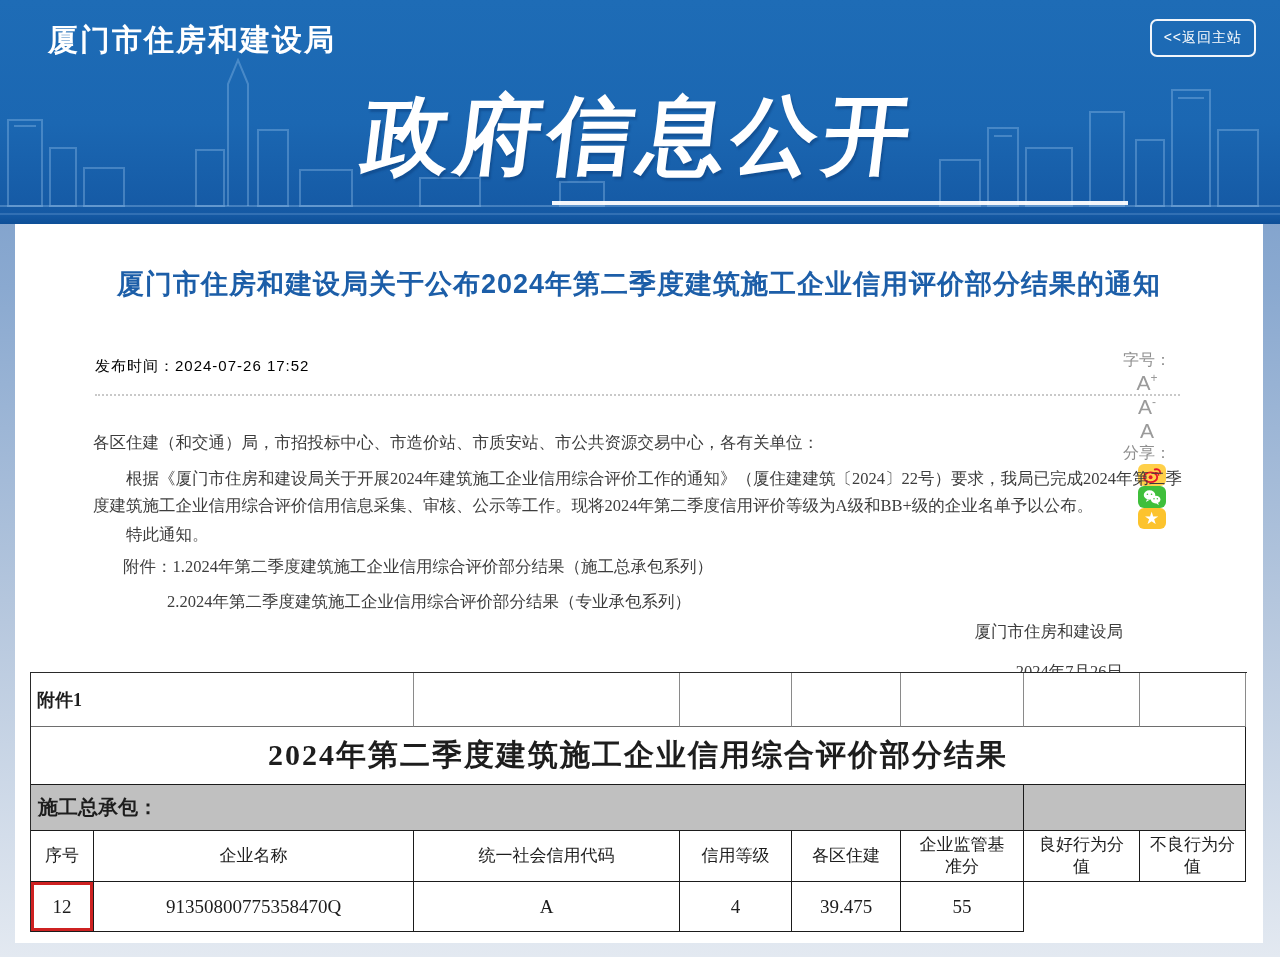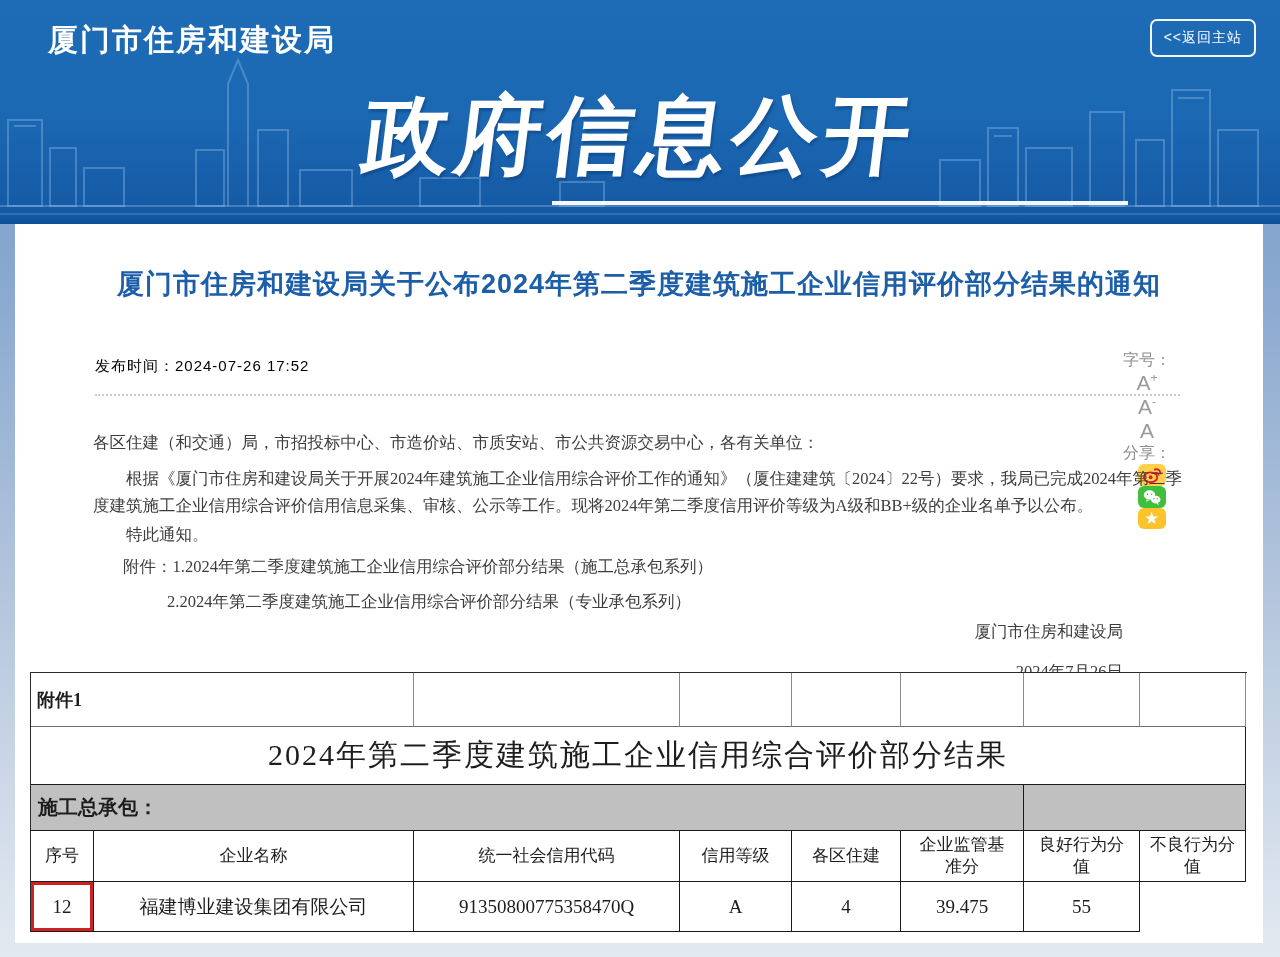--- a/index.html
+++ b/index.html
@@ -58,21 +58,21 @@
   .xtable { position:absolute; left:15px; top:448px; width:1217px;
             display:grid; grid-template-columns:63px 320px 266px 112px 109px 123px 116px 106px;
             grid-template-rows:54px 58px 46px 51px 50px;
             border-top:1px solid #2a2a2a; border-left:1px solid #2a2a2a;
             font-family:"Liberation Serif", serif; color:#1d1d1d; }
   .cell { border-right:1px solid #1b1b1b; border-bottom:1px solid #1b1b1b;
           display:flex; align-items:center; justify-content:center; text-align:center;
           background:#ffffff; overflow:hidden; }
   .r1 { border-right:1px solid #8a8a8a; border-bottom:1px solid #6e6e6e; }
   .annex-cell { justify-content:flex-start; padding-left:6px; font-weight:bold; font-size:18px; grid-column:span 2; }
-  .title-cell { grid-column:span 8; font-size:30px; font-weight:normal; letter-spacing:2px; }
+  .title-cell { grid-column:span 8; font-size:30px; font-weight:bold; letter-spacing:2px; }
   .sec-cell { grid-column:span 6; background:#c0c0c0; justify-content:flex-start; padding-left:7px;
               font-weight:bold; font-size:20px;font-family:Liberation Serif, serif; }
   .sec-cell-2 { grid-column:span 2; background:#c0c0c0; }
   .xh { font-size:17px; line-height:22px; white-space:pre-line; }
   .xd { font-size:19px; }
   .hl-cell { position:relative; }
   .hl-cell::after { content:""; position:absolute; left:0; top:0; right:0; bottom:0;
                     border:3px solid #ce2121; pointer-events:none; }
 </style>
 </head>
@@ -182,21 +182,20 @@
       <div class="cell xh">信用等级</div>
       <div class="cell xh">各区住建</div>
       <div class="cell xh">企业监管基
 准分</div>
       <div class="cell xh">良好行为分
 值</div>
       <div class="cell xh">不良行为分
 值</div>
 
       <div class="cell xd hl-cell">12</div>
-      <div class="cell xd">福建博业建设集团有限公司</div>
       <div class="cell xd">91350800775358470Q</div>
       <div class="cell xd">A</div>
       <div class="cell xd">4</div>
       <div class="cell xd">39.475</div>
       <div class="cell xd">55</div>
     </div>
 
   </div>
 </div>
 

